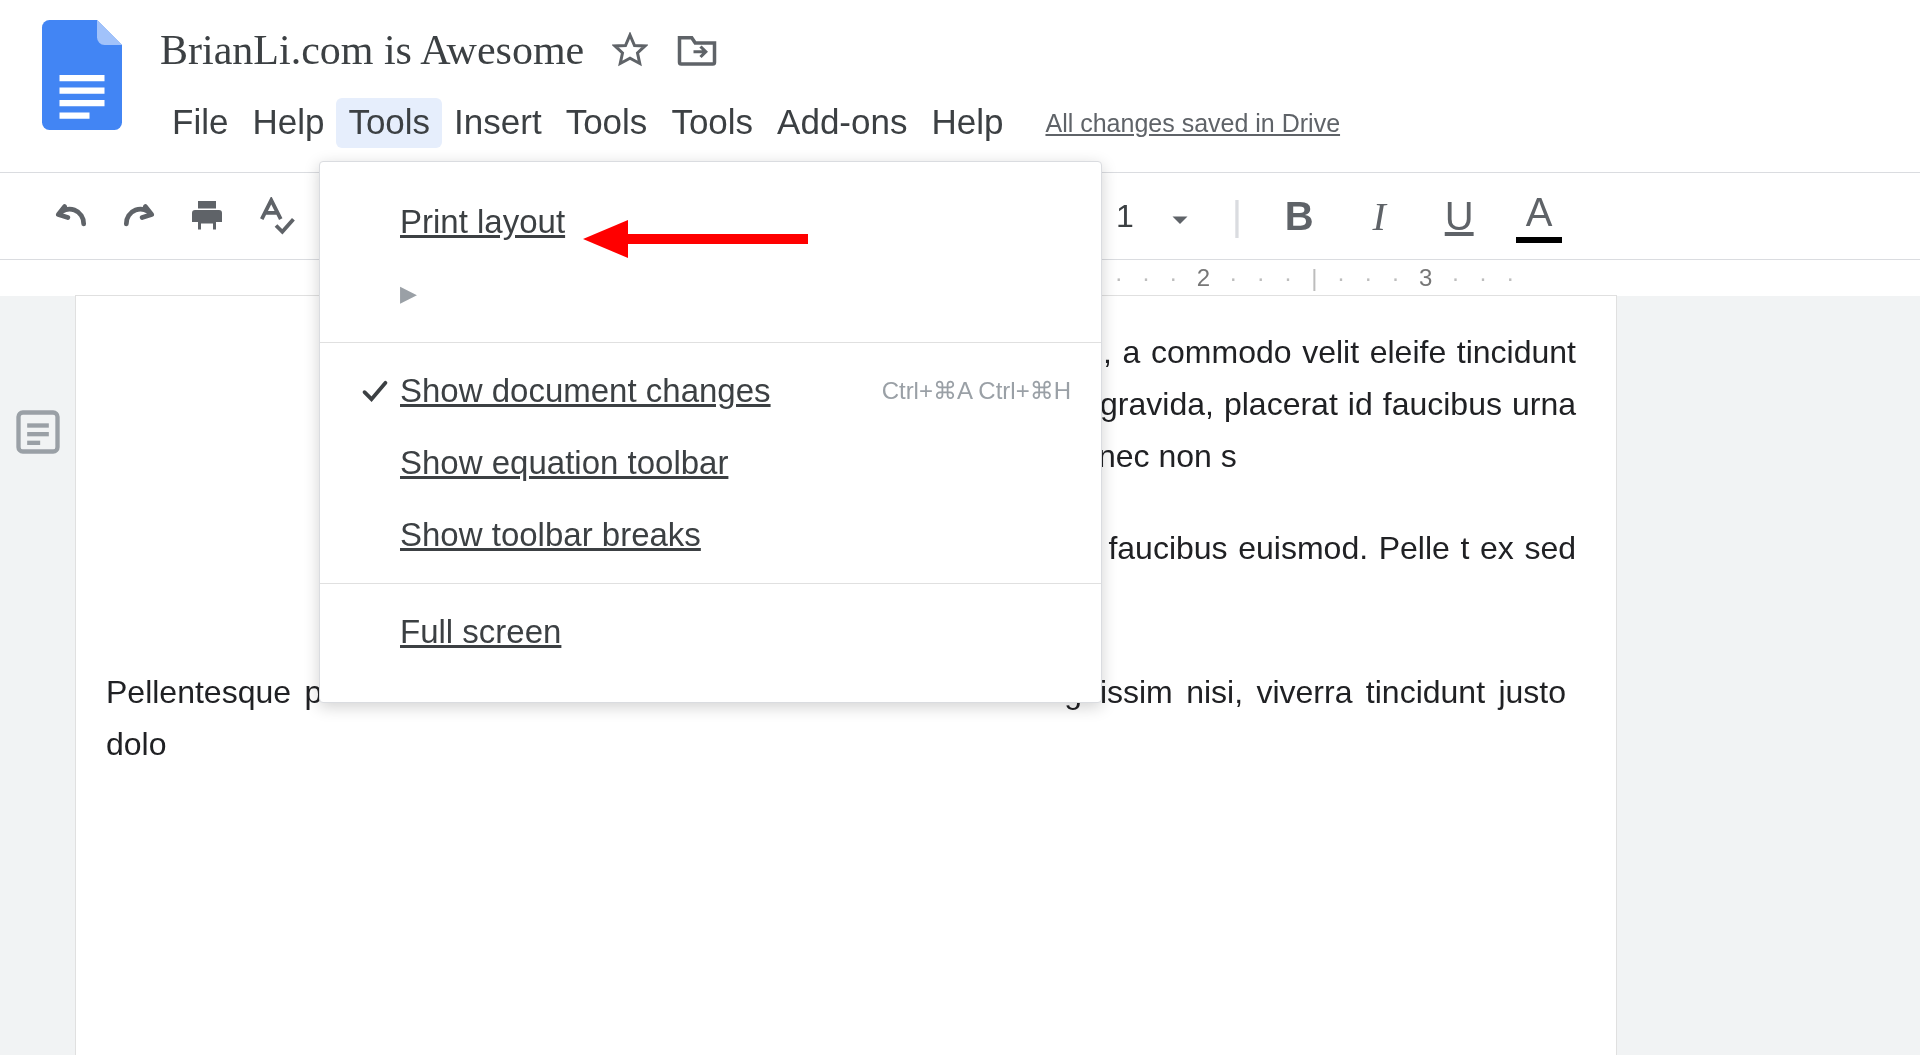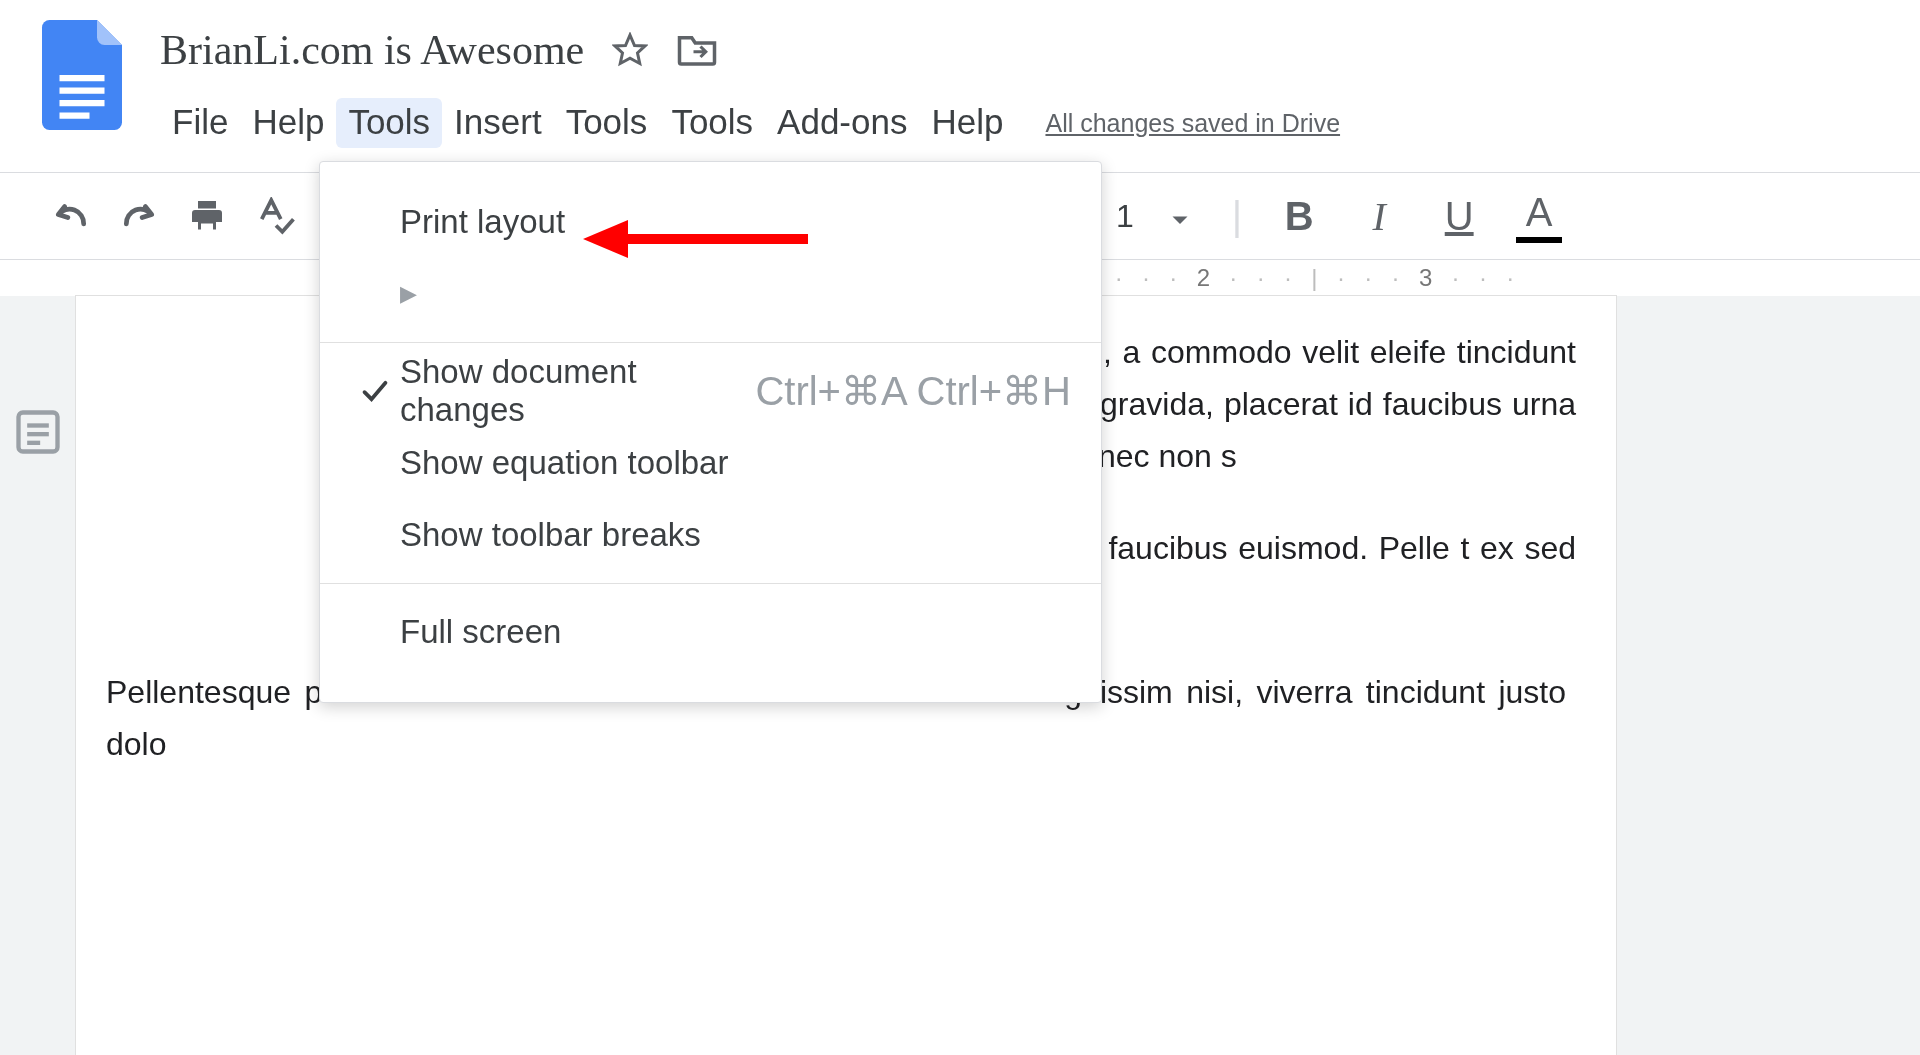--- a/index.html
+++ b/index.html
@@ -191,24 +191,24 @@
     color: #3c4043;
     position: relative;
   }
   .dd-check {
     width: 50px;
     display: inline-flex;
     justify-content: center;
     color: #3c4043;
     font-size: 30px;
   }
-  .dd-label { flex: 1; }
+  .dd-label { flex: 1; text-decoration: underline; }
   .dd-shortcut {
     color: #9aa0a6;
-    font-size: 40px;
+    font-size: 24px;
   }
   .dd-arrow {
     color: #9aa0a6;
     font-size: 22px;
   }
   .dd-sep {
     height: 1px;
     background: #e0e0e0;
     margin: 12px 0;
   }

